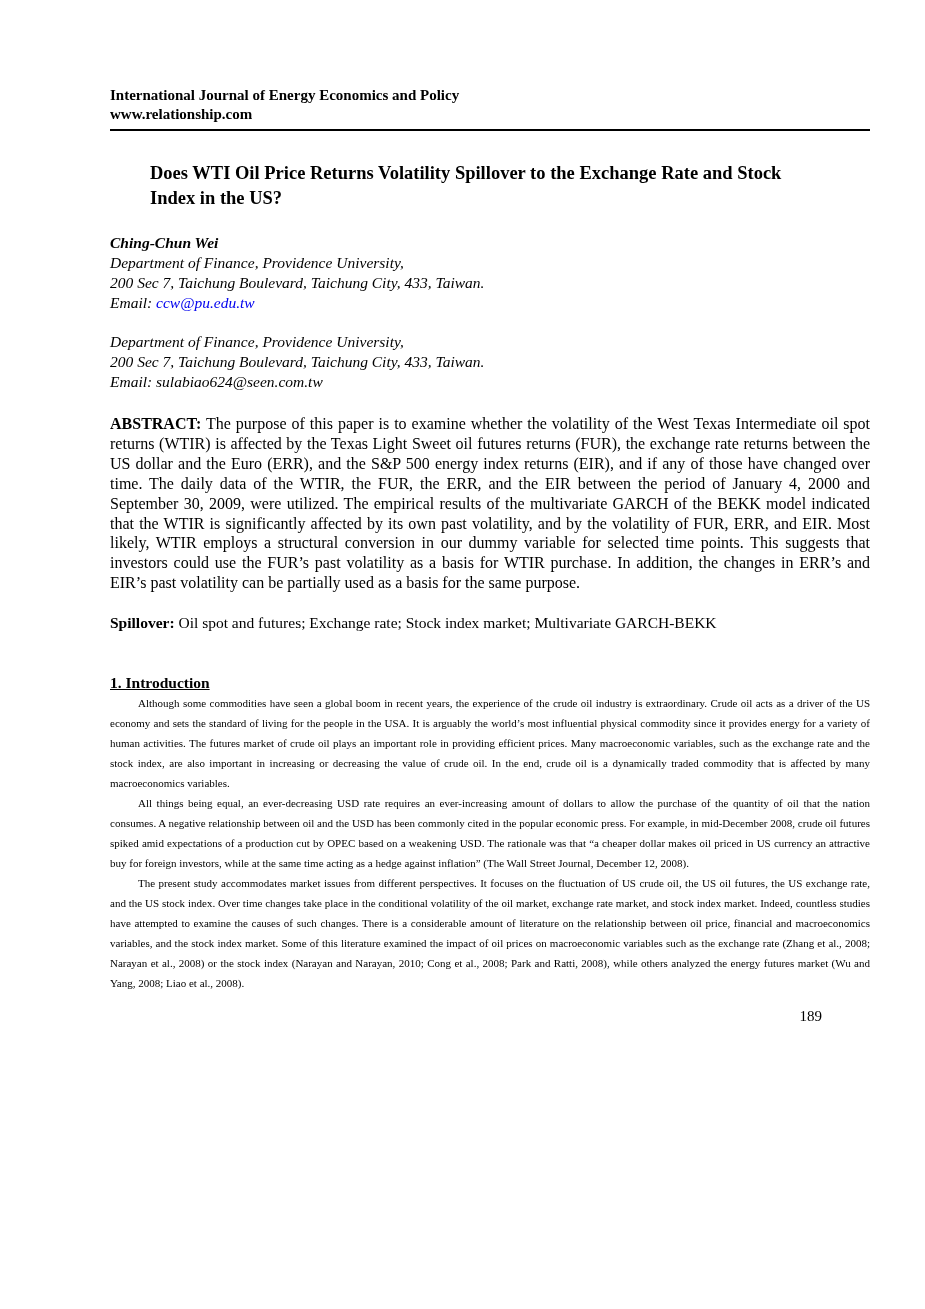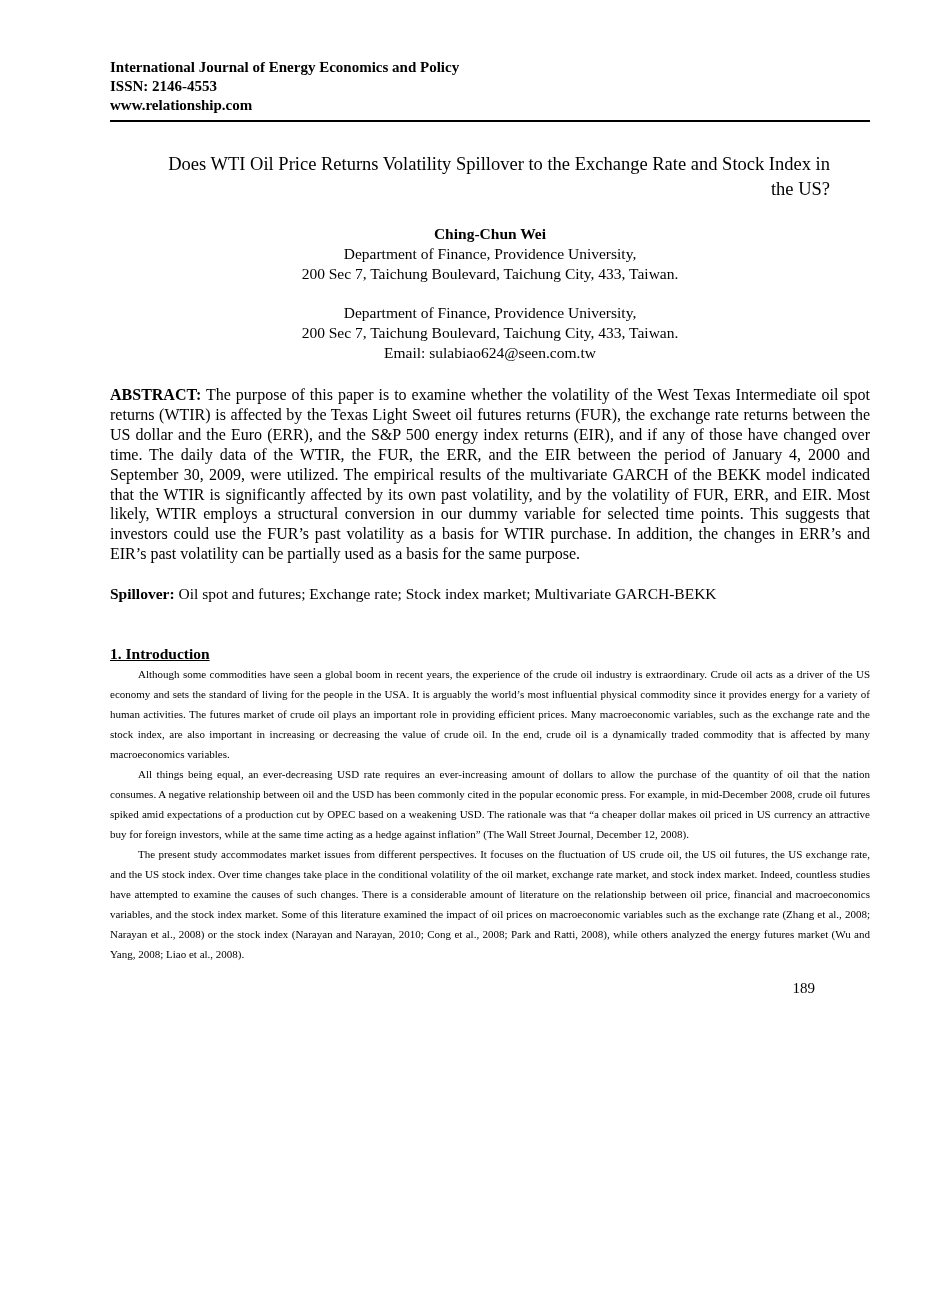--- a/index.html
+++ b/index.html
@@ -3,63 +3,64 @@
 <meta charset="utf-8">
 <style>
   html, body { margin:0; padding:0; background:#ffffff; }
   .page {
     width:925px; height:1057px;
     background:#ffffff; color:#000000;
     font-family:"Liberation Serif", serif;
     position:relative; box-sizing:border-box;
     padding:58px 55px 0 110px;
     overflow:hidden;
+    margin-top:28px;
   }
   .jheader { font-weight:bold; font-size:15px; line-height:19px; }
   .rule { border-bottom:2px solid #000; margin-top:5px; height:0; }
   .title {
-    font-size:18.5px; font-weight:normal; text-align:right;
+    font-size:18.5px; font-weight:bold; text-align:left;
     margin:30px auto 0 auto; line-height:25px; max-width:680px;
   }
-  .author-block { text-align:center; font-size:15.5px; line-height:20px; margin-top:22px; }
+  .author-block { font-size:15.5px; line-height:20px; margin-top:22px;font-style:italic; }
   .author-block + .author-block { margin-top:19px; }
   .author-name { font-weight:bold; }
   .email-link { color:#0000EE; text-decoration:none; cursor:pointer; }
   .abstract { margin-top:22px; font-size:16px; line-height:19.9px; text-align:justify; }
   .meta-block { margin-top:20px; font-size:15.5px; line-height:20px; }
   .b { font-weight:bold; }
   .section-heading { font-weight:bold; font-size:15.5px; margin-top:40px; line-height:20px;text-decoration:underline; }
   .para {
     text-indent:28px; text-align:justify;
     font-size:11px; line-height:20px; margin:0;
   }
   .page-number {
-    position:absolute; right:110px; bottom:60px;
+    position:absolute; right:103px; bottom:60px;
     font-size:15px; line-height:18px;
   }
 </style>
 </head>
 <body>
 
 <div class="page">
 
   <div class="jheader">
     <div>International Journal of Energy Economics and Policy</div>
-    <div>ISSN: 2146-4553</div>
     <div>www.relationship.com</div>
   </div>
 
   <div class="rule"></div>
 
   <h1 class="title">Does WTI Oil Price Returns Volatility Spillover to the Exchange Rate and Stock Index in the US?</h1>
 
   <div class="author-block">
     <div class="author-name">Ching-Chun Wei</div>
     <div>Department of Finance, Providence University,</div>
     <div>200 Sec 7, Taichung Boulevard, Taichung City, 433, Taiwan.</div>
+    <div><span>Email:</span> <a class="email-link">ccw@pu.edu.tw</a></div>
   </div>
 
   <div class="author-block">
     <div>Department of Finance, Providence University,</div>
     <div>200 Sec 7, Taichung Boulevard, Taichung City, 433, Taiwan.</div>
     <div><span>Email:</span> <span>sulabiao624@seen.com.tw</span></div>
   </div>
 
   <p class="abstract"><span class="b">ABSTRACT:</span> <span>The purpose of this paper is to examine whether the volatility of the West Texas Intermediate oil spot returns (WTIR) is affected by the Texas Light Sweet oil futures returns (FUR), the exchange rate returns between the US dollar and the Euro (ERR), and the S&amp;P 500 energy index returns (EIR), and if any of those have changed over time. The daily data of the WTIR, the FUR, the ERR, and the EIR between the period of January 4, 2000 and September 30, 2009, were utilized. The empirical results of the multivariate GARCH of the BEKK model indicated that the WTIR is significantly affected by its own past volatility, and by the volatility of FUR, ERR, and EIR. Most likely, WTIR employs a structural conversion in our dummy variable for selected time points. This suggests that investors could use the FUR’s past volatility as a basis for WTIR purchase. In addition, the changes in ERR’s and EIR’s past volatility can be partially used as a basis for the same purpose.</span></p>
 

